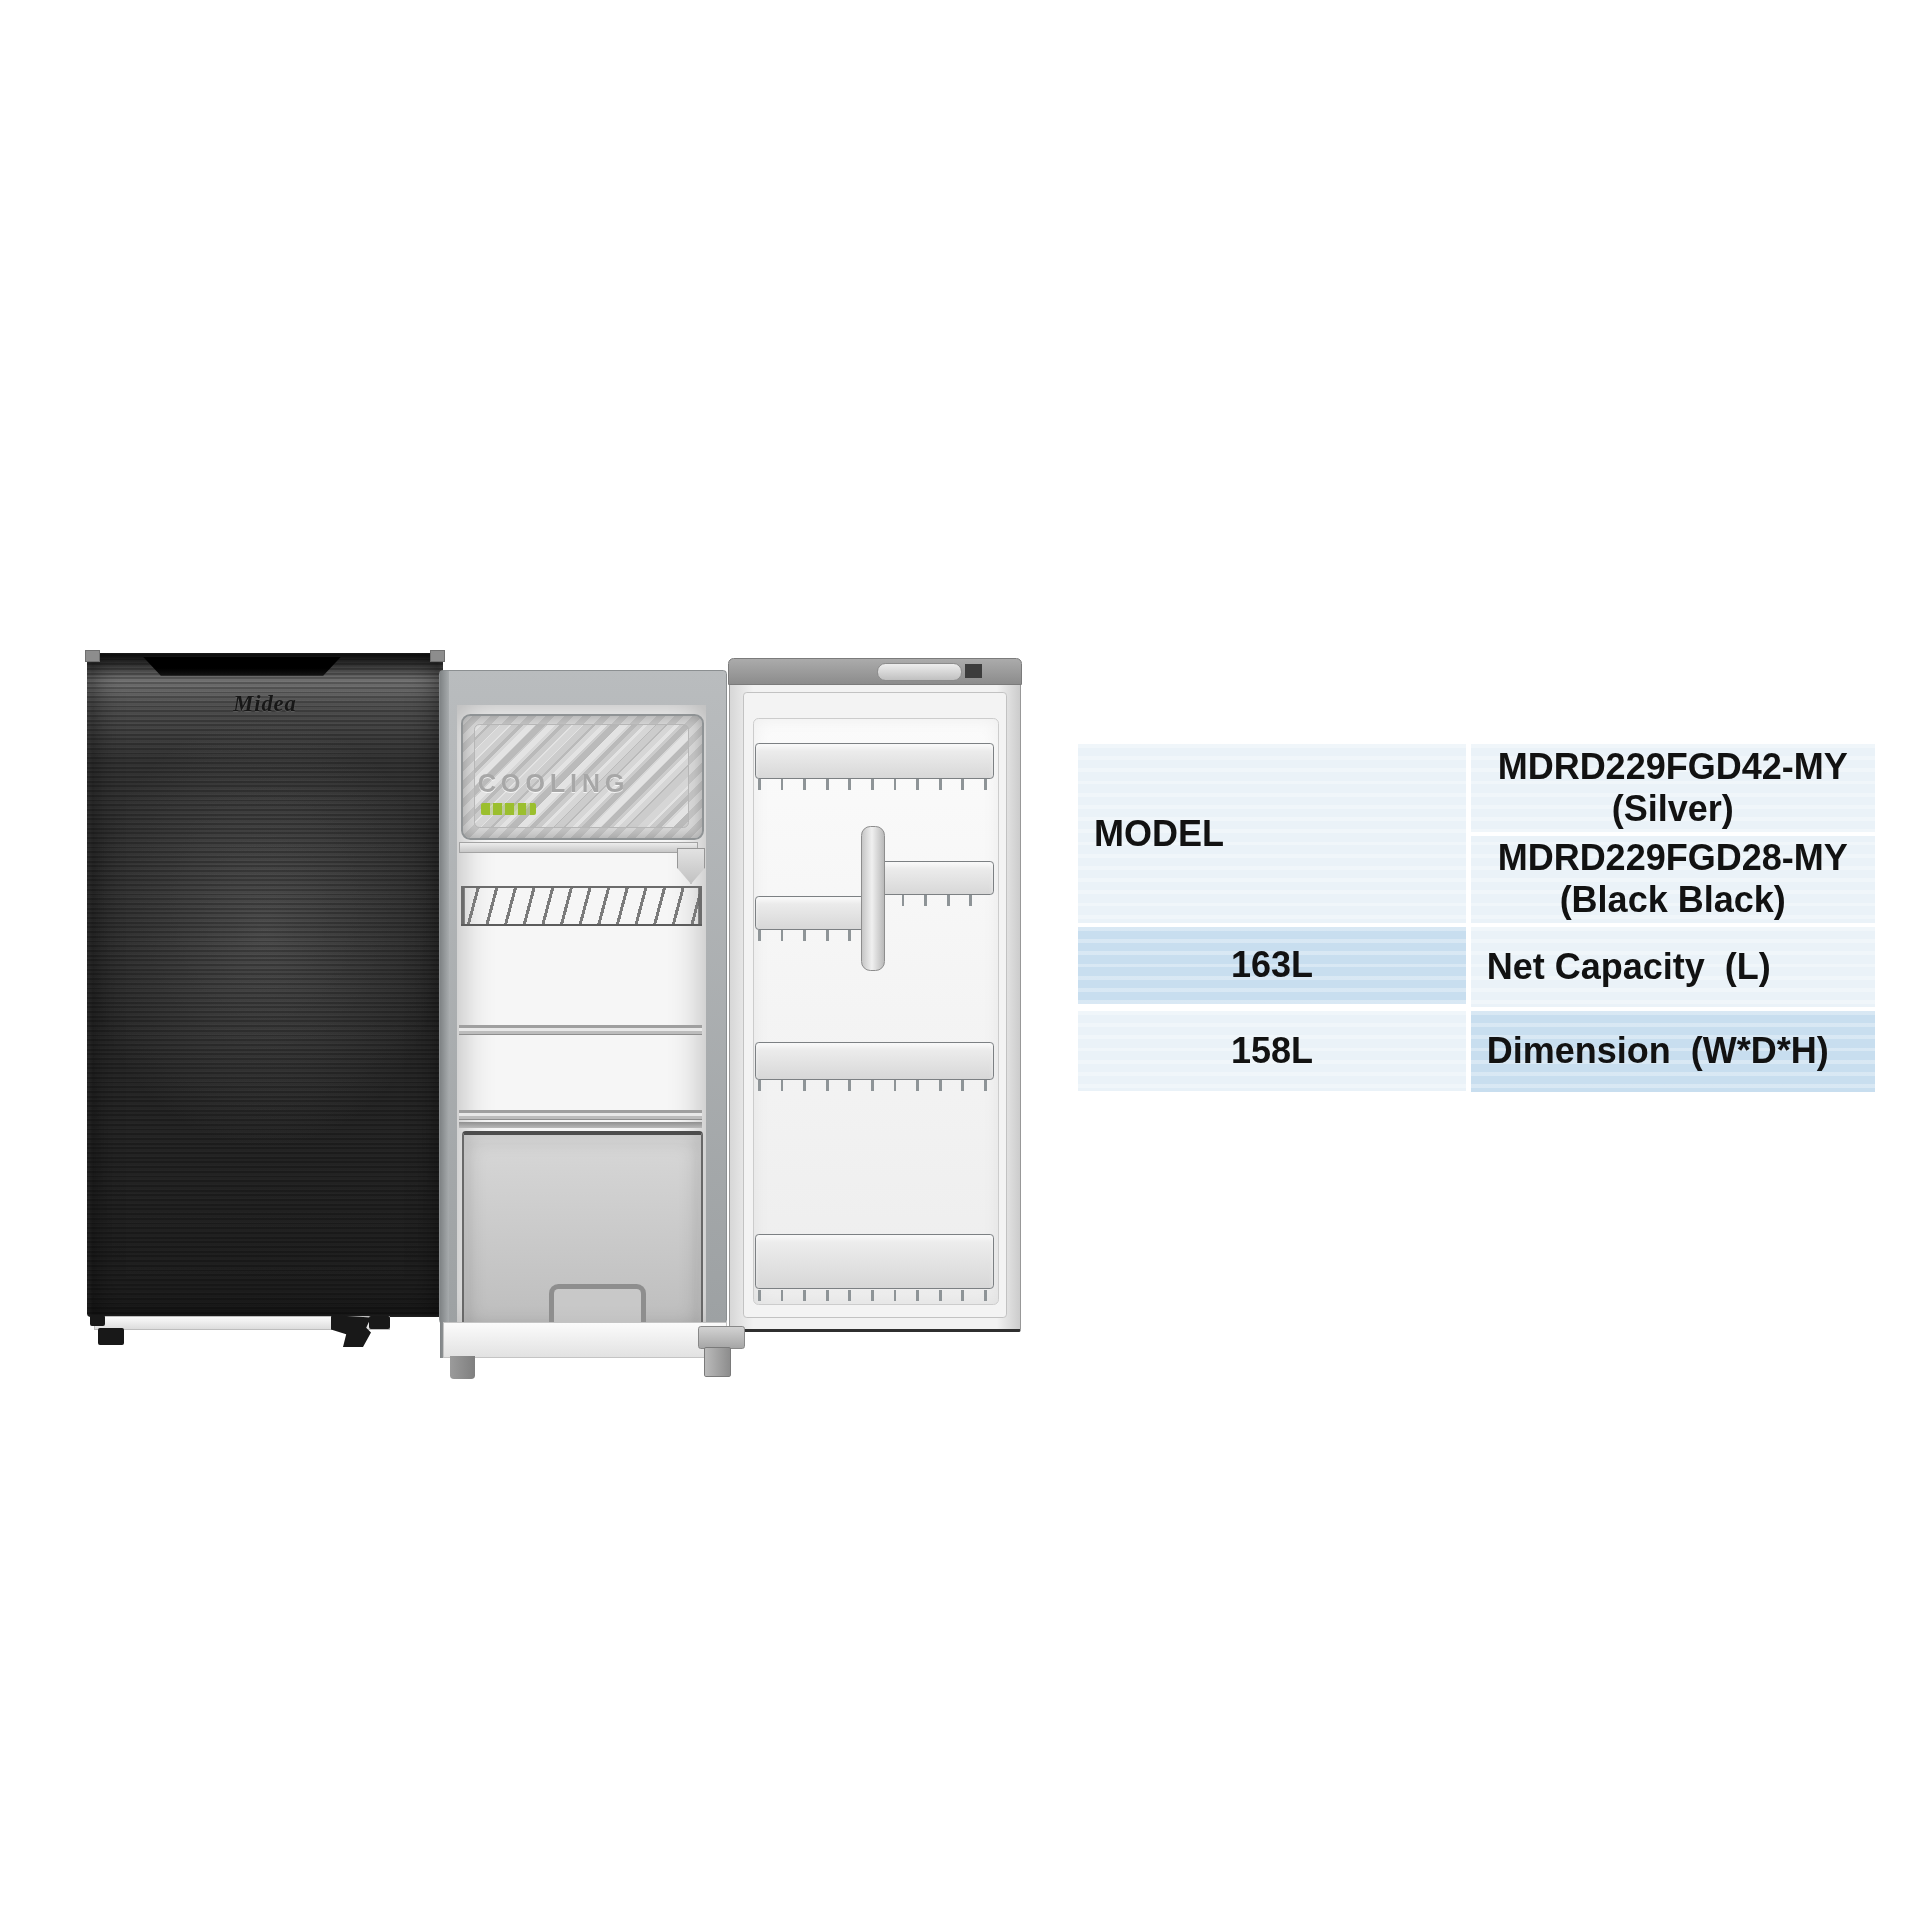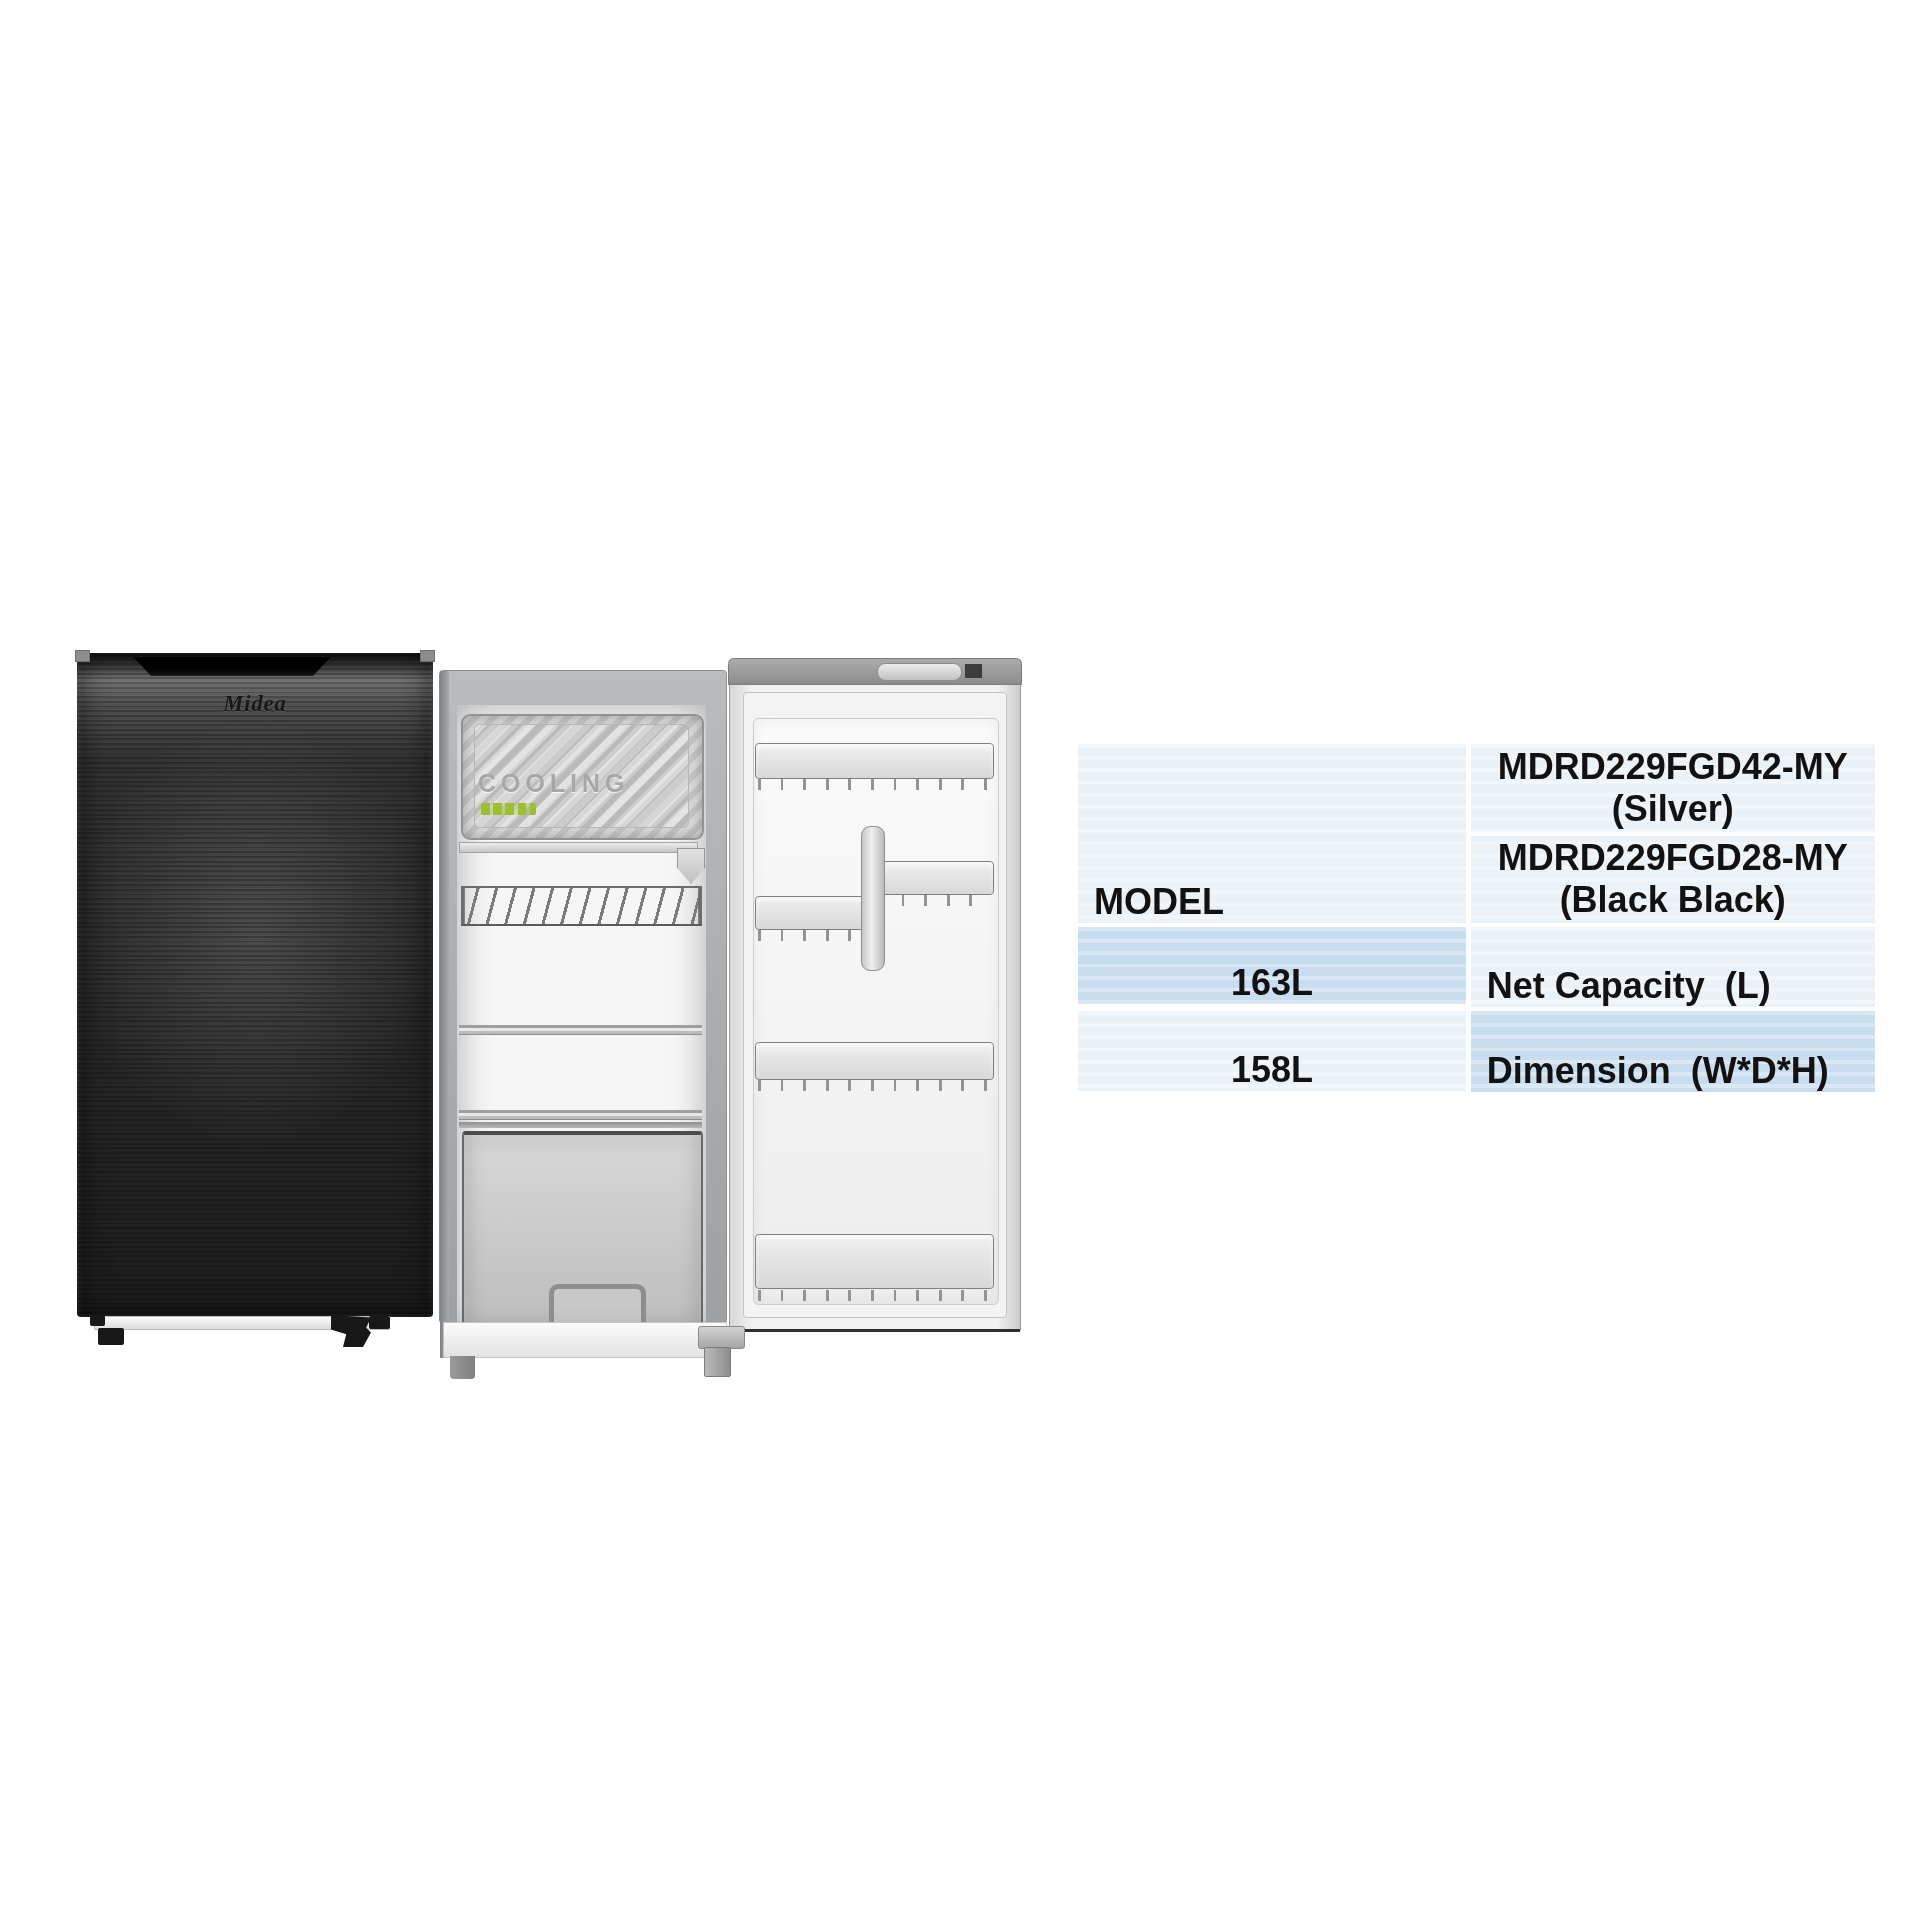--- a/index.html
+++ b/index.html
@@ -2,21 +2,21 @@
 <html style="--row-light: #eaf2f8; --row-blue: #c8deef; --table-grid: #ffffff; --accent-green: #9bbf2e; --fridge-black: #222222;font-size:15px"><head>
 <meta charset="utf-8">
 <style>
   html,body{margin:0;padding:0;}
   body{
     width:1928px;height:1928px;background:#ffffff;position:relative;overflow:hidden;
     font-family:"Liberation Sans", sans-serif;
   }
   
   .closed-fridge{
-    position:absolute;left:77px;top:653px;width:356px;height:664px;
+    position:absolute;left:87px;top:653px;width:356px;height:664px;
     border-radius:6.6px 6.6px 3.8px 3.8px;
     background:
       radial-gradient(ellipse 70% 45% at 50% 42%, rgba(150,150,150,.28), rgba(0,0,0,0) 72%),
       linear-gradient(180deg, #0c0c0c 0%, #6e6e6e 4%, #4a4a4a 8%, #303030 16%, #262626 55%, #1b1b1b 100%),
       #222;
     box-shadow: inset 0 0 32px rgba(0,0,0,.65), inset 2.8px 0 4.7px rgba(255,255,255,.10), inset -2.8px 0 4.7px rgba(255,255,255,.10);
   }
   .brush{position:absolute;inset:0;border-radius:6.6px 6.6px 3.8px 3.8px;
     background:repeating-linear-gradient(180deg, rgba(255,255,255,.10) 0 0.9px, rgba(0,0,0,.18) 0.9px 2.8px, rgba(255,255,255,.04) 2.8px 4.7px);
     mix-blend-mode:overlay;}
@@ -144,21 +144,21 @@
     background:linear-gradient(90deg,#bababa,#8d8d8d);border:0.9px solid #7a7a7a;border-radius:1.9px;}
 
   
   .spec-table{
     position:absolute;left:1078px;top:744px;width:797px;
     display:grid;grid-template-columns:388px 404px;column-gap:4.7px;row-gap:3.8px;
     background:#ffffff;
     font-weight:bold;color:#121212;font-size:36px;
   }
   .cell{
-    display:flex;align-items:flex-end;
+    display:flex;align-items:center;
     background-image:repeating-linear-gradient(180deg, rgba(255,255,255,.30) 0 3.8px, rgba(255,255,255,0) 3.8px 12.2px);
   }
   .bg-light{background-color:var(--row-light,#eaf2f8);}
   .bg-blue{background-color:var(--row-blue,#c8deef);}
   .label-cell{padding-left:16px;white-space:pre;}
   .value-cell{justify-content:center;text-align:center;}
   .h-model{height:179px;}
   .h-r2{height:77px;} .h-r3{height:80px;} .h-r4{height:81px;}
   .model-split{flex-direction:column;align-items:stretch;padding:0;}
   .variant{flex:1;display:flex;flex-direction:column;justify-content:center;align-items:center;

